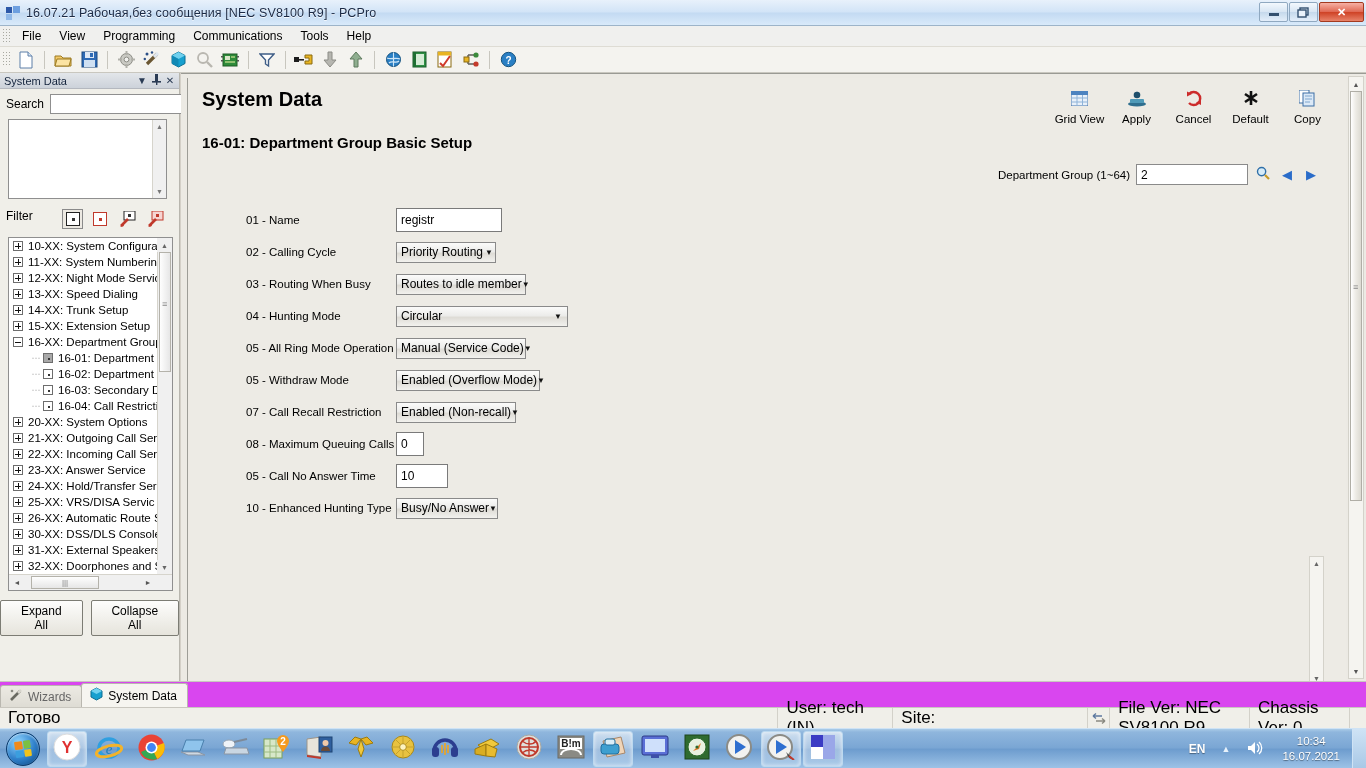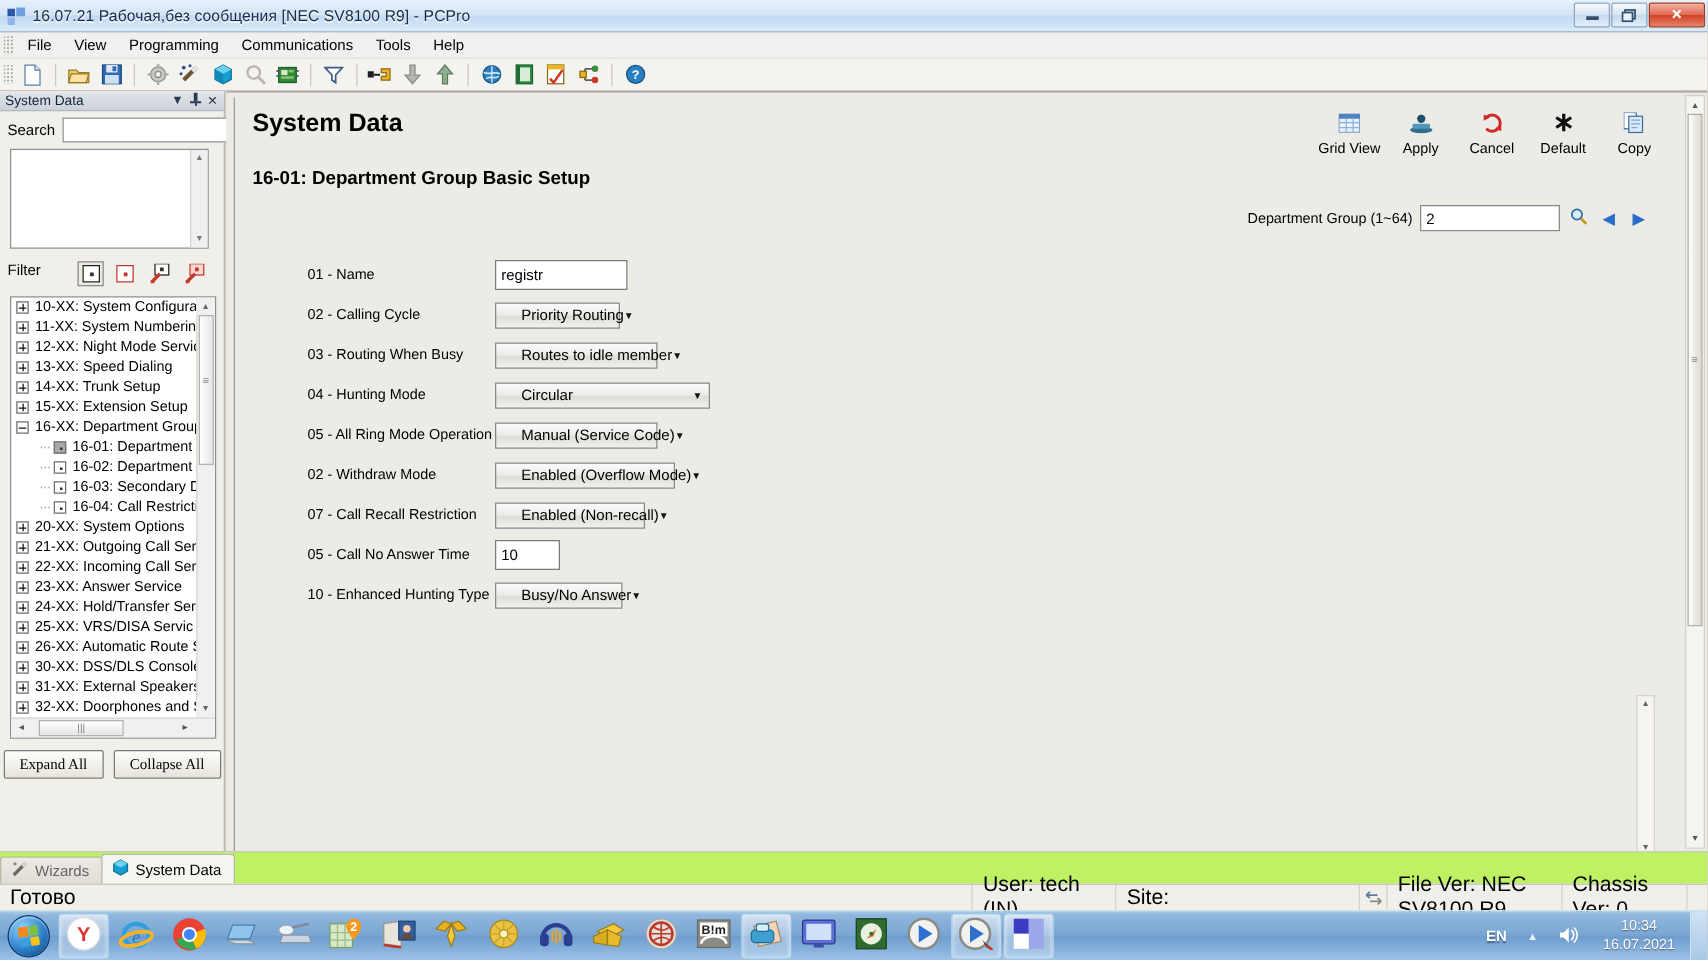--- a/index.html
+++ b/index.html
@@ -145,27 +145,27 @@
   }
   .tree .hthumb { position:absolute; left:22px; top:1px; width:68px; height:13px;
     background: linear-gradient(to bottom,#fefefe,#e6e6e6); border:1px solid #b4b2aa;
     display:flex;align-items:center;justify-content:center;font-size:8px;color:#7d7d7d;}
   .tree .harrow { position:absolute; top:0; width:16px; height:15px; display:flex;align-items:center;justify-content:center;font-size:7px;color:#555;}
 
   .treebtns { display:flex; gap: 8px; justify-content:center; margin-top: 9px; }
   .btn {
     padding: 3px 12px; font-size:12px; border:1px solid #7c7c74;
     background: linear-gradient(to bottom,#fdfdfc,#e6e4dc);
-    border-radius:2px; font-family:Liberation Serif, serif;
+    border-radius:2px; font-family:Liberation Sans, sans-serif;
   }
 
   
   .docktabs {
     position: absolute; left:0; top: 681px; width: 1366px; height: 26px;
-    background:#bef264; border-top:1px solid #c9c7bf;
+    background:#d946ef; border-top:1px solid #c9c7bf;
     display:flex; align-items:flex-end;
   }
   .dtab {
     height: 22px; padding: 0 10px 0 8px; display:flex; align-items:center; gap:5px;
     font-size:12px; color:#666; border:1px solid #b9b7af; border-bottom:none;
     background: linear-gradient(to bottom,#eceae3,#dedcd4); margin-right:-1px;
     border-radius: 3px 3px 0 0;
   }
   .dtab.active { background:#f6f5f0; color:#000; height:24px; }
 
@@ -208,21 +208,21 @@
   .frow { display:flex; align-items:center; height:32px; }
   .frow .flabel { width: 150px; font-size:11.5px; color:#000;margin-left:44px; }
   .ftext {
     height:21px; border:1px solid #7a7a7a; background:#fff; padding:11px 4px;
     font-size:12px; font-family:"Liberation Sans",sans-serif; color:#000;
     display:flex; align-items:center;
   }
   .fcombo {
     height:21px; border:1px solid #8a8a8a;
     background: linear-gradient(to bottom,#fbfbfa 0%, #ececea 45%, #dedcd6 55%, #f2f1ee 100%);
-    display:flex; align-items:center; padding:0 0 0 20px;
+    display:flex; align-items:center; padding:0 0 0 4px;
     font-size:12px; color:#000;
   }
   .fcombo .txt { white-space:nowrap; }
   .fcombo .arr { width:18px; display:flex; align-items:center; justify-content:center;
     font-size:8px; color:#111; }
   .helpbox {
     position:absolute; left:14px; top:485px; right:18px; height:70px;
     border-left:2px solid #b6b4ac; padding-left:8px;
   }
   .helpbox .t { font-size:11px; color:#000; padding-top:8px; }
@@ -724,31 +724,37 @@
             </div>
           </div>
           <div class="frow">
             <div class="flabel">05 - All Ring Mode Operation</div>
             <div class="fcombo" style="width: 130px;">
               <span class="txt">Manual (Service Code)</span>
               <span class="arr" style="margin-left: auto;">▼</span>
             </div>
           </div>
           <div class="frow">
-            <div class="flabel">02 - Withdraw Mode</div>
+            <div class="flabel">05 - Withdraw Mode</div>
             <div class="fcombo" style="width: 144px;">
               <span class="txt">Enabled (Overflow Mode)</span>
               <span class="arr" style="margin-left: auto;">▼</span>
             </div>
           </div>
           <div class="frow">
             <div class="flabel">07 - Call Recall Restriction</div>
             <div class="fcombo" style="width: 120px;">
               <span class="txt">Enabled (Non-recall)</span>
               <span class="arr" style="margin-left: auto;">▼</span>
+            </div>
+          </div>
+          <div class="frow">
+            <div class="flabel">08 - Maximum Queuing Calls</div>
+            <div class="ftext" style="width: 28px;">
+              <span>0</span>
             </div>
           </div>
           <div class="frow">
             <div class="flabel">05 - Call No Answer Time</div>
             <div class="ftext" style="width: 52px;">
               <span>10</span>
             </div>
           </div>
           <div class="frow">
             <div class="flabel">10 - Enhanced Hunting Type</div>

